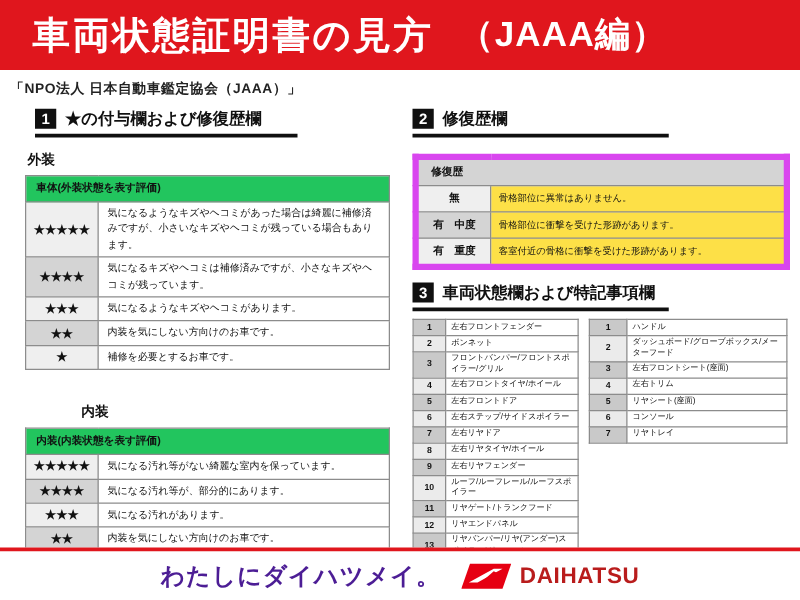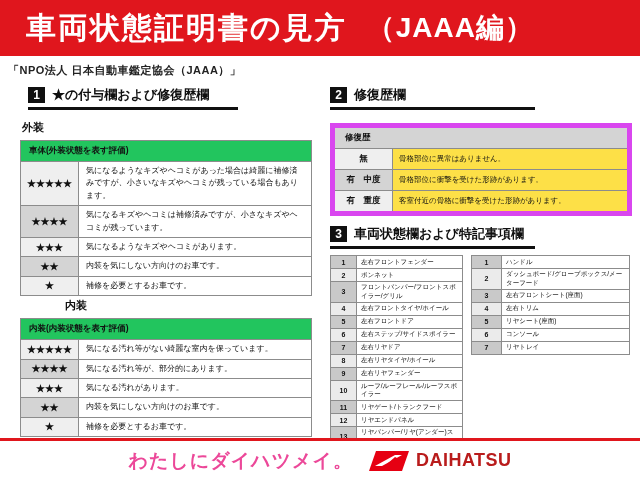--- a/index.html
+++ b/index.html
@@ -23,21 +23,21 @@
   .sec-head { display:flex; align-items:center; gap:7px; border-bottom:3px solid #101010; padding-bottom:3px; }
   .sec-head.s1 { width:210px; margin-left:8px; }
   .sec-head.s2 { width:205px; }
   .sec-head.s3 { width:205px; margin-top:9px; }
   .badge { width:17px; height:16px; background:#101010; color:#fff; font-size:12px; font-weight:bold;
            display:flex; align-items:center; justify-content:center; flex:none; }
   .sec-title { font-size:13px; font-weight:bold; color:#101010; white-space:nowrap; }
 
   
   .grade-label { font-size:11px; font-weight:bold; color:#111; margin:10px 0 5px 2px; }
-  .grade-label.second { margin-top:2px;padding-left:43px; }
+  .grade-label.second { margin-top:26px;padding-left:43px; }
   table.grade { border-collapse:collapse; width:292px; border:1px solid #777; }
   table.grade td { border:1px solid #8c8c8c; }
   .grade .th   { background:#22c55e; font-weight:bold; font-size:8.5px; padding:4px 8px; color:#111; }
   .grade .stars{ width:58px; text-align:center; font-weight:bold; font-size:10px; padding:2px; color:#111; white-space:nowrap; }
   .grade .desc { font-size:8px; line-height:1.55; padding:3px 7px; color:#111; background:#fff; }
   table.grade tr:nth-child(even) .stars { background:#efefef; }
   table.grade tr:nth-child(odd)  .stars { background:#d4d4d4; }
 
   
   table.repair { border-collapse:collapse; width:302px; border:5px solid #d946ef; margin-top:13px; }
@@ -57,21 +57,21 @@
   table.cond.c-left  .no { width:26px; }
   table.cond.c-left  .nm { width:106px; }
   table.cond.c-right .no { width:30px; }
   table.cond.c-right .nm { width:128px; }
   table.cond tr:nth-child(odd)  .no { background:#c9c9c9; }
   table.cond tr:nth-child(even) .no { background:#ebebeb; }
 
   
   .footer { position:absolute; left:0; right:0; bottom:0; height:42px; border-top:3px solid #e0161d;
             display:flex; align-items:center; justify-content:center; gap:16px; background:#fff; }
-  .slogan { font-size:19px; font-weight:bold; color:#ec4899; letter-spacing:1px; }
+  .slogan { font-size:19px; font-weight:bold; color:#4c1d95; letter-spacing:1px; }
   .brand  { display:flex; align-items:center; gap:7px; }
   .brand-text { font-size:18px; font-weight:bold; color:#b91c1c; letter-spacing:0.5px; }
 </style>
 </head>
 <body>
 
 <div class="page">
 
   <div class="titlebar">
     <span class="title">車両状態証明書の見方</span>

